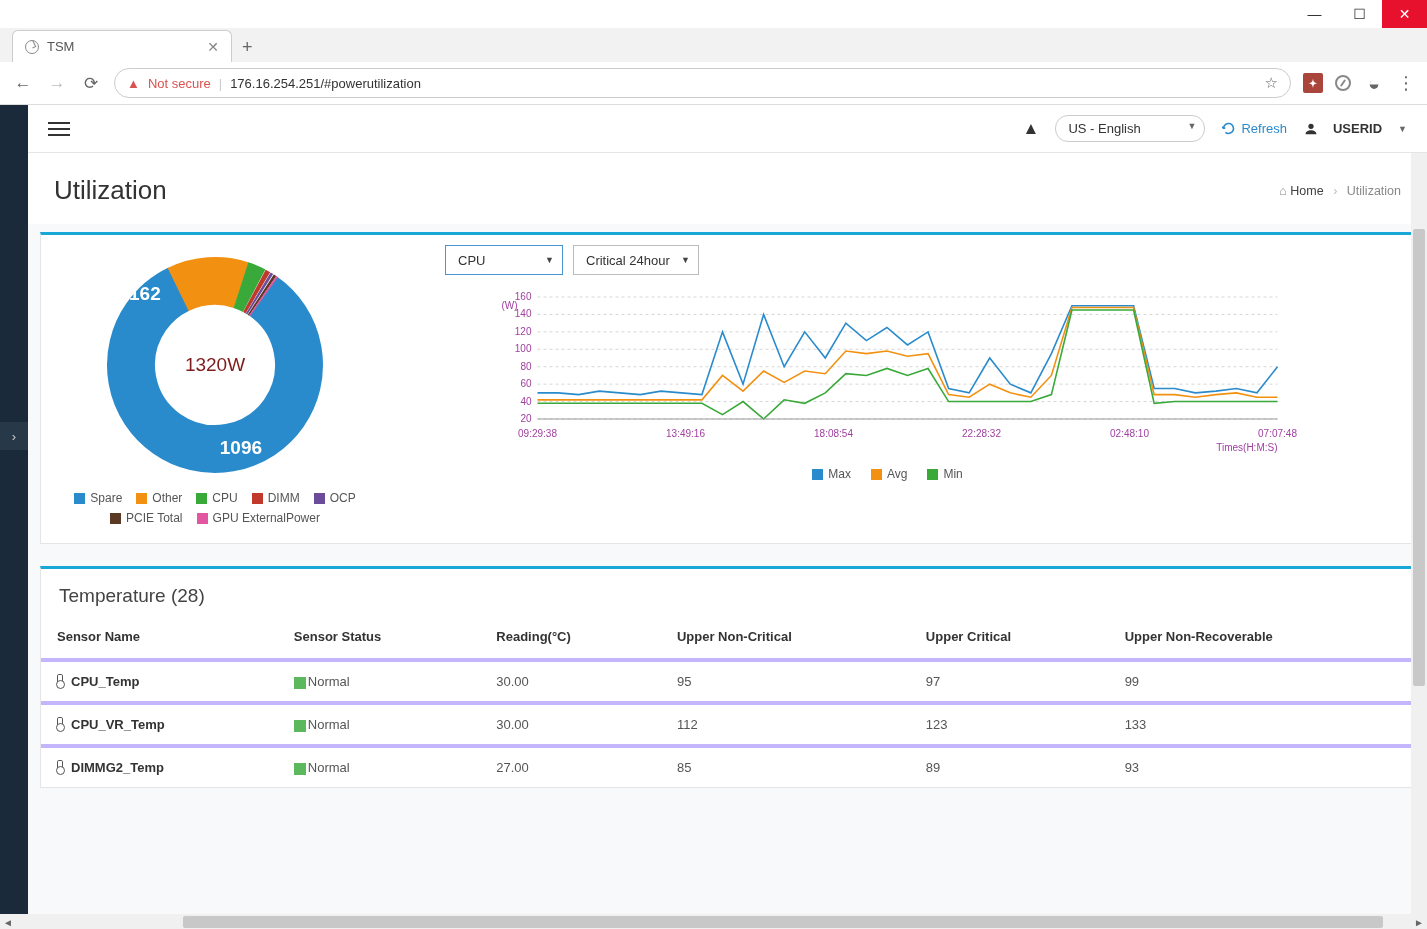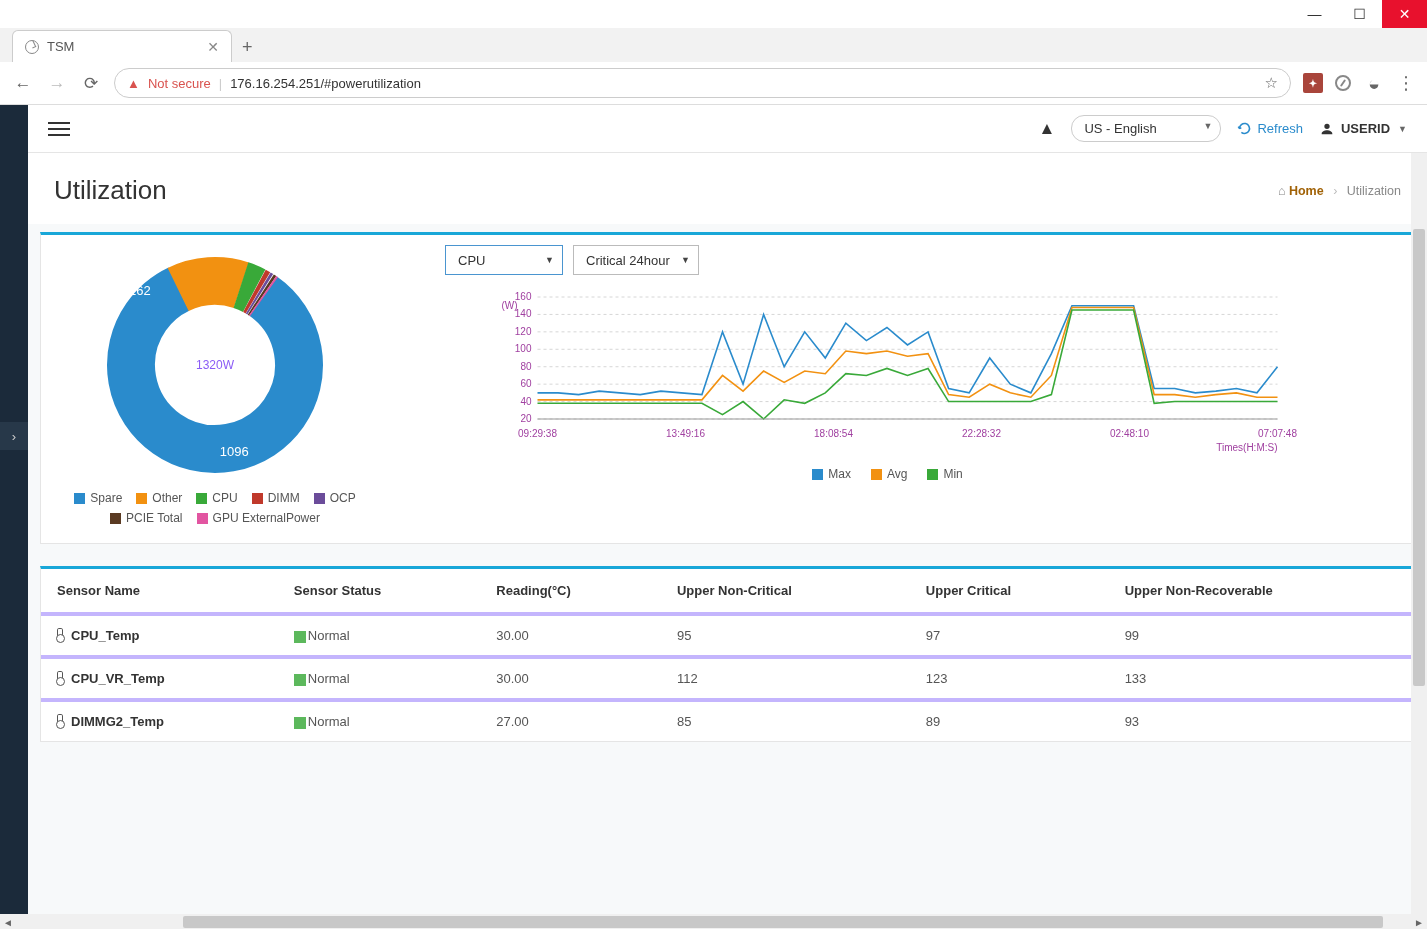--- a/index.html
+++ b/index.html
@@ -39,44 +39,44 @@
   
   .topbar { display: flex; align-items: center; height: 48px; padding: 0 20px; gap: 16px; border-bottom: 1px solid #e5e5e5; background: #fff; }
   .hamburger { display: flex; flex-direction: column; gap: 4px; cursor: pointer; }
   .hamburger span { width: 22px; height: 2px; background: #333; }
   .topbar-spacer { flex: 1; }
   .alert-icon { font-size: 17px; }
   .lang-select { border: 1px solid #ccc; padding: 5px 28px 5px 12px; border-radius: 13px; background: #fff; position: relative; min-width: 150px; display: flex; }
   .lang-select::after { content: "▼"; position: absolute; right: 8px; color: #666; font-size: 9px; }
   .refresh-btn { display: flex; align-items: flex-end; gap: 5px; color: #2a8bcc; cursor: pointer; }
   .refresh-btn svg { width: 15px; height: 15px; }
-  .user-dd { display: flex; align-items: center; gap: 6px; font-weight: bold; }
+  .user-dd { display: flex; align-items: center; gap: 14px; font-weight: bold; }
   .user-dd svg { width: 16px; height: 16px; }
   .user-dd::after { content: "▼"; font-size: 9px; color: #666; margin-left: 2px; }
   
   .scroll-area { flex: 1; overflow: auto; background: #f7f9fa; position: relative; }
   .scroll-inner { padding: 0; }
   
   .page-header { display: flex; align-items: center; padding: 22px 26px 18px; background: #fff; }
   .page-title { font-size: 26px; font-weight: 400; color: #333; }
   .breadcrumb { margin-left: auto; font-size: 12.5px; color: #888; }
-  .breadcrumb a { color: #a16207; text-decoration: none; font-weight: bold; }
+  .breadcrumb a { color: #404040; text-decoration: none; }
   .breadcrumb-sep { color: #bbb; margin: 0 6px; }
   
   .panel { margin: 8px 12px 0; background: #fff; border: 1px solid #e5e5e5; border-top: 3px solid #19a7d8; }
   .panel-head { padding: 16px 18px 8px; display: flex; align-items: center; }
   .panel-title { font-size: 19px; font-weight: 400; color: #444; }
   .help-badge { margin-left: auto; width: 22px; height: 22px; border-radius: 50%; background: #8ac149; color: #fff; display: flex; align-items: center; justify-content: center; font-weight: bold; font-size: 14px; }
   
   .power-body { display: flex; padding: 10px 14px 18px; gap: 40px; }
   .donut-col { width: 320px; }
   .donut-wrap { position: relative; width: 240px; height: 240px; margin: 0 auto; }
   .donut-wrap svg { width: 100%; height: 100%; }
-  .donut-center { position: absolute; top: 50%; left: 50%; transform: translate(-50%, -50%); font-size: 12px; font-weight: 500; color: #8b5cf6; }
-  .donut-label { position: absolute; color: #fff; font-size: 13px; font-weight: normal; }
+  .donut-center { position: absolute; top: 50%; left: 50%; transform: translate(-50%, -50%); font-size: 19px; font-weight: 500; color: #7f1d1d; }
+  .donut-label { position: absolute; color: #fff; font-size: 19px; font-weight: bold; }
   .legend { display: flex; flex-wrap: wrap; justify-content: center; gap: 6px 14px; margin-top: 6px; padding: 0 10px; }
   .legend-item { display: flex; align-items: center; gap: 5px; font-size: 12px; color: #555; text-align: center; }
   .legend-sw { width: 11px; height: 11px; }
   
   .chart-col { flex: 1; padding-right: 40px; }
   .chart-controls { display: flex; gap: 10px; margin-bottom: 14px; padding-left: 30px; }
   .sel { border: 1px solid #4a95d0; padding: 5px 28px 5px 12px; position: relative; min-width: 118px; background: #fff; cursor: pointer; display: flex; align-items: center; height: 30px; }
   .sel.secondary { border-color: #bbb; }
   .sel::after { content: "▼"; position: absolute; right: 8px; font-size: 9px; color: #444; }
   .line-chart { position: relative; }
@@ -280,20 +280,23 @@
                   <div class="legend-item">
                     <span class="legend-sw" style="background:#39a939"></span>
                     <span>Min</span>
                   </div>
                 </div>
             </div>
           </div>
         </div>
 
         <div class="temp-panel">
+          <div class="panel-head">
+            <div class="panel-title">Temperature (28)</div>
+          </div>
           <table>
             <thead>
                 <tr id="temp-head">
                   <th>Sensor Name</th>
                   <th>Sensor Status</th>
                   <th>Reading(°C)</th>
                   <th>Upper Non-Critical</th>
                   <th>Upper Critical</th>
                   <th>Upper Non-Recoverable</th>
                 </tr>

